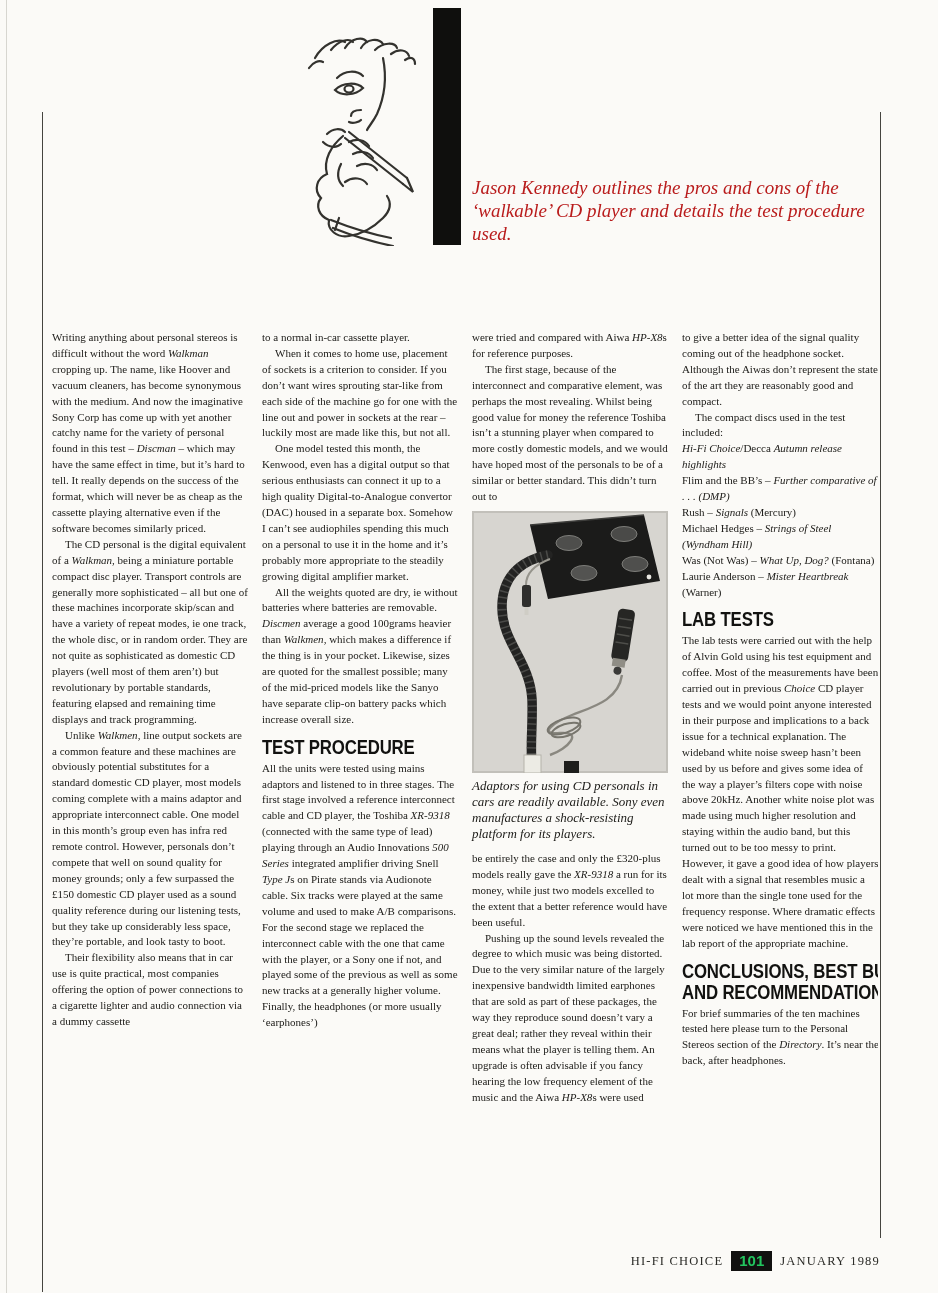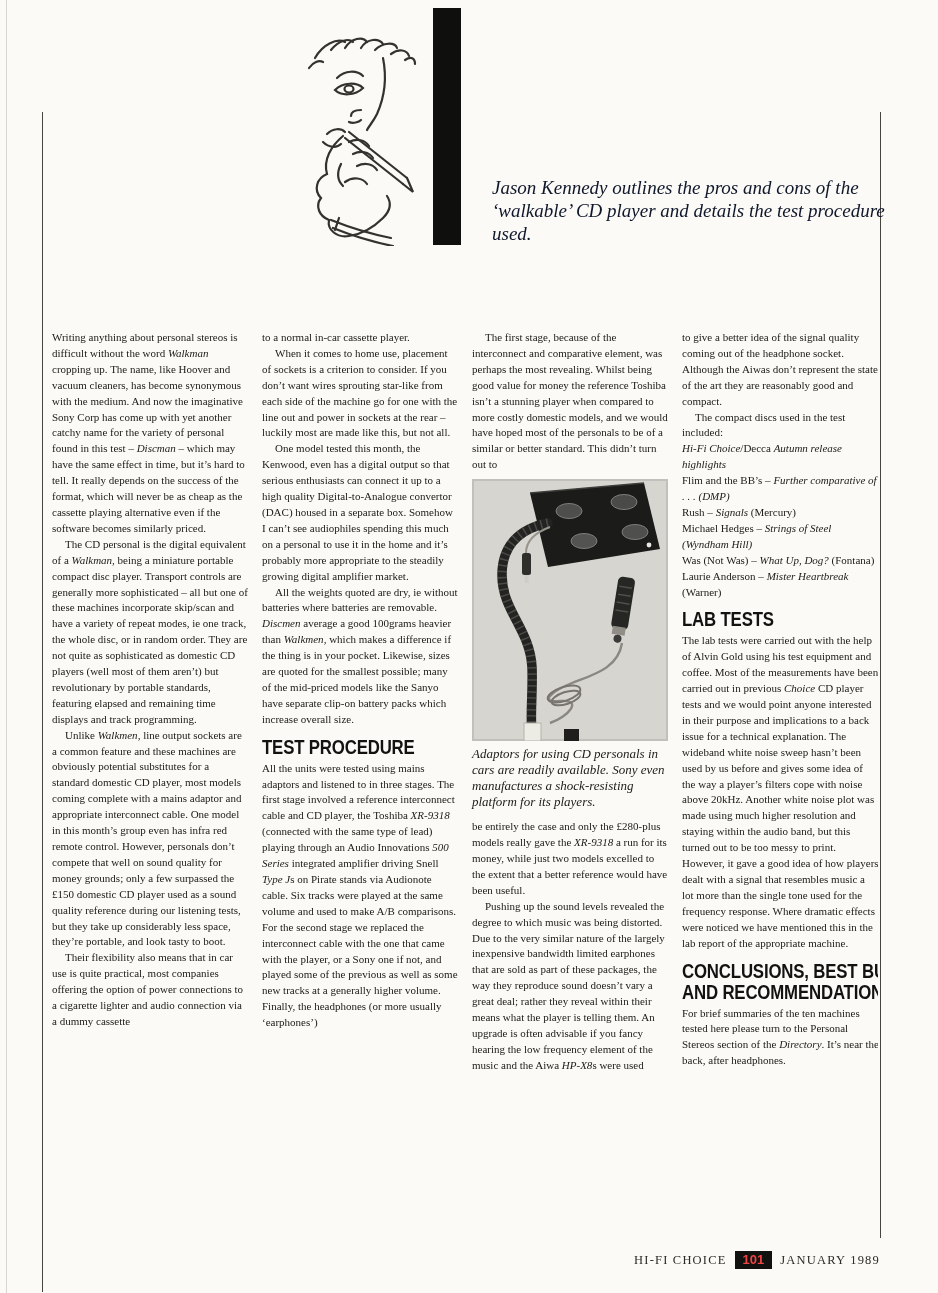--- a/index.html
+++ b/index.html
@@ -17,21 +17,21 @@
   .black-bar { position:absolute; left:433px; top:8px; width:28px; height:237px; background:#0f0f0d; }
 
   .title-block { position:absolute; left:472px; top:33px; width:440px; }
   .title-line {
     display:block; white-space:nowrap; font-family:"Liberation Sans","DejaVu Sans",sans-serif;
     font-weight:700; font-size:40px; line-height:43px; letter-spacing:0.5px; color:#121210;
     transform:scaleX(0.85); transform-origin:0 50%;
   }
   .standfirst {
     position:absolute; left:472px; top:176px; width:432px;
-    font-style:italic; font-size:19px; line-height:23px; color:#0f172a;margin-left:20px;
+    font-style:italic; font-size:19px; line-height:23px; color:#b91c1c;
   }
 
   .body { position:absolute; left:52px; top:330px; width:826px; height:935px; display:flex; gap:13px; overflow:hidden; }
   .col { flex:0 0 197px; width:197px; }
   .para { margin:0; font-size:11px; line-height:15.9px; }
   .para.ind { text-indent:13px; }
   .it { font-style:italic; }
   .sec-head { margin:9px 0 3px; }
   .h-line {
     display:block; white-space:nowrap; font-family:"Liberation Sans","DejaVu Sans",sans-serif;
@@ -41,22 +41,22 @@
 
   .photo-fig { margin:6px 0 5px; width:196px; height:262px; }
   .photo-fig svg { display:block; width:196px; height:262px; }
   .caption { margin:2px 0 9px; font-style:italic; font-size:13px; line-height:16px; }
 
   .footer {
     position:absolute; top:1251px; right:58px; display:flex; align-items:center; gap:8px;
     font-size:12.5px; letter-spacing:1.2px; color:#2a2a26;
   }
   .page-badge {
-    display:inline-block; background:#111110; color:#ef4444; padding:1px 8px 2px;
-    font-family:"Liberation Sans","DejaVu Sans",sans-serif; font-weight:700; font-size:13px; letter-spacing:0;
+    display:inline-block; background:#111110; color:#22c55e; padding:1px 8px 2px;
+    font-family:"Liberation Sans","DejaVu Sans",sans-serif; font-weight:700; font-size:15px; letter-spacing:0;
   }
 </style>
 </head>
 <body>
 
 <div class="page">
   <div class="scan-edge"></div>
   <div class="rule rule-left"></div>
   <div class="rule rule-right"></div>
 
@@ -107,20 +107,21 @@
         <p class="para ind"><span>When it comes to home use, placement of sockets is a criterion to consider. If you don’t want wires sprouting star-like from each side of the machine go for one with the line out and power in sockets at the rear – luckily most are made like this, but not all.</span></p>
         <p class="para ind"><span>One model tested this month, the Kenwood, even has a digital output so that serious enthusiasts can connect it up to a high quality Digital-to-Analogue convertor (DAC) housed in a separate box. Somehow I can’t see audiophiles spending this much on a personal to use it in the home and it’s probably more appropriate to the steadily growing digital amplifier market.</span></p>
         <p class="para ind"><span>All the weights quoted are dry, ie without batteries where batteries are removable. </span><span class="it">Discmen</span><span> average a good 100grams heavier than </span><span class="it">Walkmen</span><span>, which makes a difference if the thing is in your pocket. Likewise, sizes are quoted for the smallest possible; many of the mid-priced models like the Sanyo have separate clip-on battery packs which increase overall size.</span></p>
         <div class="sec-head">
           <span class="h-line">TEST PROCEDURE</span>
         </div>
         <p class="para"><span>All the units were tested using mains adaptors and listened to in three stages. The first stage involved a reference interconnect cable and CD player, the Toshiba </span><span class="it">XR-9318</span><span> (connected with the same type of lead) playing through an Audio Innovations </span><span class="it">500 Series</span><span> integrated amplifier driving Snell </span><span class="it">Type J</span><span>s on Pirate stands via Audionote cable. Six tracks were played at the same volume and used to make A/B comparisons. For the second stage we replaced the interconnect cable with the one that came with the player, or a Sony one if not, and played some of the previous as well as some new tracks at a generally higher volume. Finally, the headphones (or more usually ‘earphones’)</span></p>
       </div>
     <div class="col">
       <div>
+          <p class="para"><span>were tried and compared with Aiwa </span><span class="it">HP-X8</span><span>s for reference purposes.</span></p>
           <p class="para ind"><span>The first stage, because of the interconnect and comparative element, was perhaps the most revealing. Whilst being good value for money the reference Toshiba isn’t a stunning player when compared to more costly domestic models, and we would have hoped most of the personals to be of a similar or better standard. This didn’t turn out to</span></p>
         </div>
       <figure class="photo-fig">
 
         <svg viewBox="0 0 196 262">
           <rect width="196" height="262" fill="#d7d5d0"></rect>
           <rect x="1" y="1" width="194" height="260" fill="none" stroke="#c2c0ba" stroke-width="2"></rect>
           <polygon points="58,14 172,4 188,70 76,88" fill="#1b1b1a"></polygon>
           <polyline points="58,14 172,4" fill="none" stroke="#3d3d3b" stroke-width="1.5"></polyline>
           <ellipse cx="97" cy="32" rx="13" ry="7.5" fill="#4e4e4c" stroke="#7d7d79" stroke-width="1"></ellipse>
@@ -144,21 +145,21 @@
           </g>
           <path d="M150,164 C146,190 120,196 100,204 C80,212 66,224 88,222 C112,220 96,238 78,244" stroke="#8a8880" stroke-width="2.4" fill="none"></path>
           <ellipse cx="92" cy="215" rx="17" ry="7" fill="none" stroke="#77756d" stroke-width="2" transform="rotate(-18 92 215)"></ellipse>
           <ellipse cx="94" cy="219" rx="15" ry="6" fill="none" stroke="#77756d" stroke-width="2" transform="rotate(-18 94 219)"></ellipse>
           <rect x="52" y="244" width="17" height="18" fill="#ecebe4" stroke="#b5b3aa" stroke-width="1"></rect>
           <rect x="92" y="250" width="15" height="12" fill="#1e1e1c"></rect>
         </svg>
       </figure>
       <figcaption class="caption">Adaptors for using CD personals in cars are readily available. Sony even manufactures a shock-resisting platform for its players.</figcaption>
       <div>
-          <p class="para"><span>be entirely the case and only the £280-plus models really gave the </span><span class="it">XR-9318</span><span> a run for its money, while just two models excelled to the extent that a better reference would have been useful.</span></p>
+          <p class="para"><span>be entirely the case and only the £320-plus models really gave the </span><span class="it">XR-9318</span><span> a run for its money, while just two models excelled to the extent that a better reference would have been useful.</span></p>
           <p class="para ind"><span>Pushing up the sound levels revealed the degree to which music was being distorted. Due to the very similar nature of the largely inexpensive bandwidth limited earphones that are sold as part of these packages, the way they reproduce sound doesn’t vary a great deal; rather they reveal within their means what the player is telling them. An upgrade is often advisable if you fancy hearing the low frequency element of the music and the Aiwa </span><span class="it">HP-X8</span><span>s were used</span></p>
         </div>
     </div>
     <div class="col">
         <p class="para"><span>to give a better idea of the signal quality coming out of the headphone socket. Although the Aiwas don’t represent the state of the art they are reasonably good and compact.</span></p>
         <p class="para ind"><span>The compact discs used in the test included:</span></p>
         <p class="para"><span class="it">Hi-Fi Choice</span><span>/Decca </span><span class="it">Autumn release highlights</span></p>
         <p class="para"><span>Flim and the BB’s – </span><span class="it">Further comparative of . . . (DMP)</span></p>
         <p class="para"><span>Rush – </span><span class="it">Signals</span><span> (Mercury)</span></p>
         <p class="para"><span>Michael Hedges – </span><span class="it">Strings of Steel (Wyndham Hill)</span></p>

